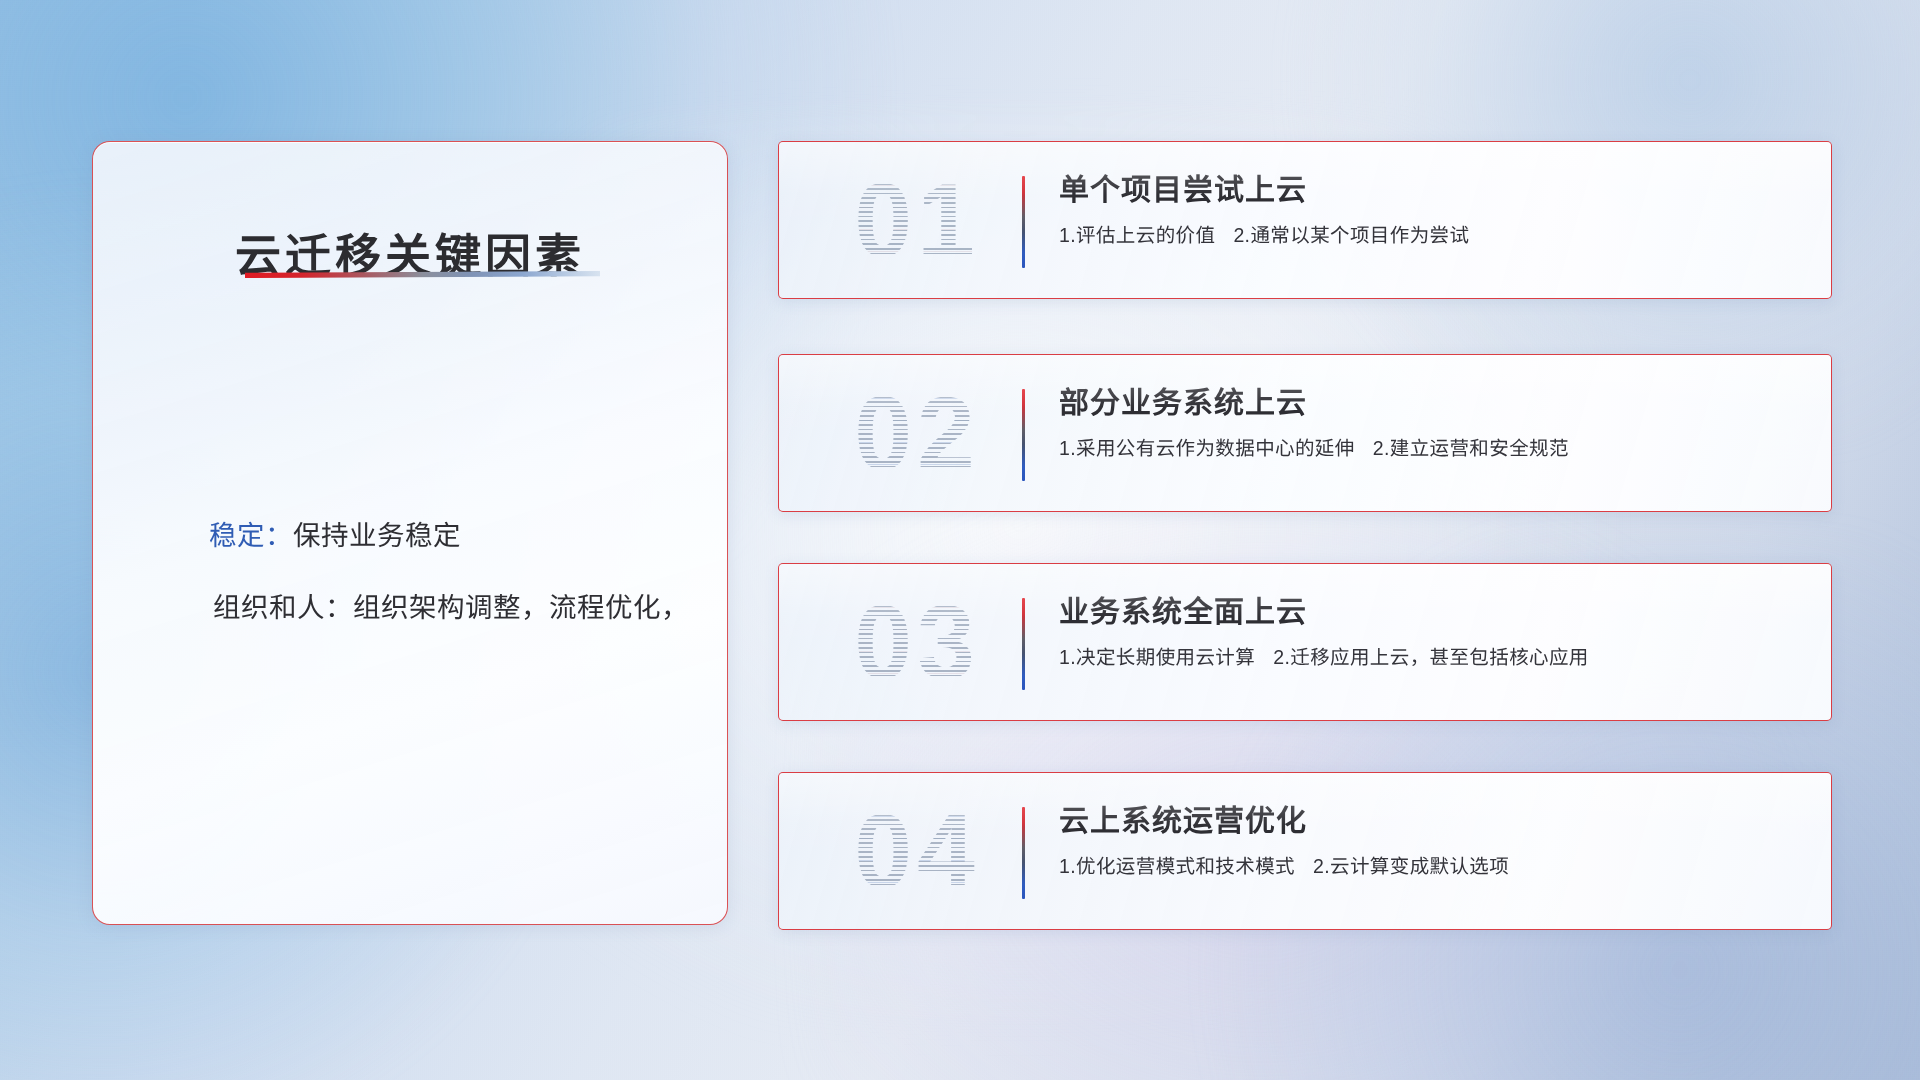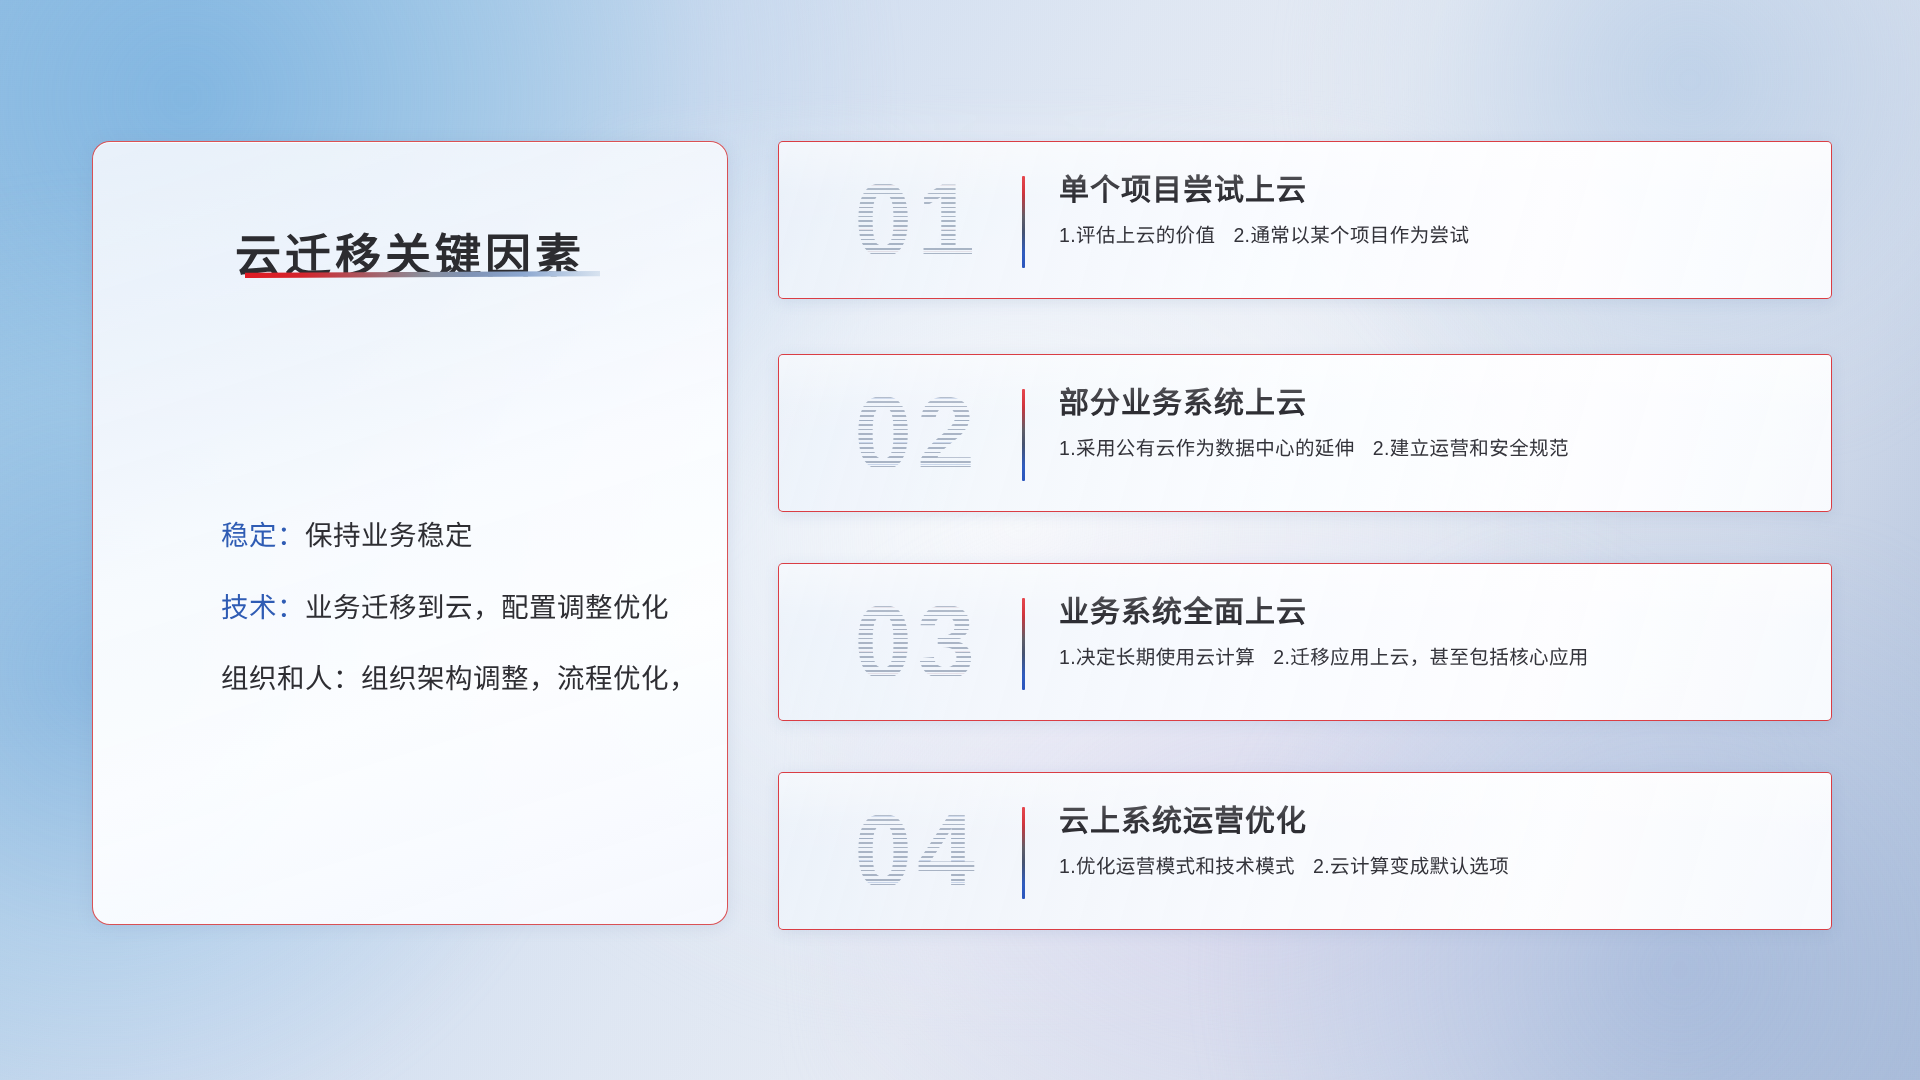--- a/index.html
+++ b/index.html
@@ -163,21 +163,21 @@
         #8b8f9c 50%,
         #7f93b6 64%,
         #8ba6cf 78%,
         #b6c9e2 90%,
         #d8e3f0 100%);
     clip-path: polygon(0 26%, 100% 0, 100% 74%, 0 100%);
   }
 
   .factor-list {
     position: absolute;
-    left: 128px;
+    left: 116px;
     right: 34px;
     top: 380px;
   }
   .factor-line {
     font-size: 27.5px;
     line-height: 1;
     color: #2e2e33;
     white-space: nowrap;
     margin-bottom: 44px;
     letter-spacing: 0.5px;
@@ -339,23 +339,20 @@
     <div class="title-rule"></div>
 
     <div class="factor-list">
 
       <div class="factor-line">
         <span class="label-blue">稳定：</span><span>保持业务稳定</span>
       </div>
 
 
 
-      <div class="factor-line">
-        <span class="label-blue">技术：</span><span>业务迁移到云，配置调整优化</span>
-      </div>
 
       <div class="factor-line wrapline">
         <span class="label-gray">组织和人：</span><span>组织架构调整，流程优化，</span>
       </div>
 
 
     </div>
   </section>
 
   <article class="card" id="card-1">

